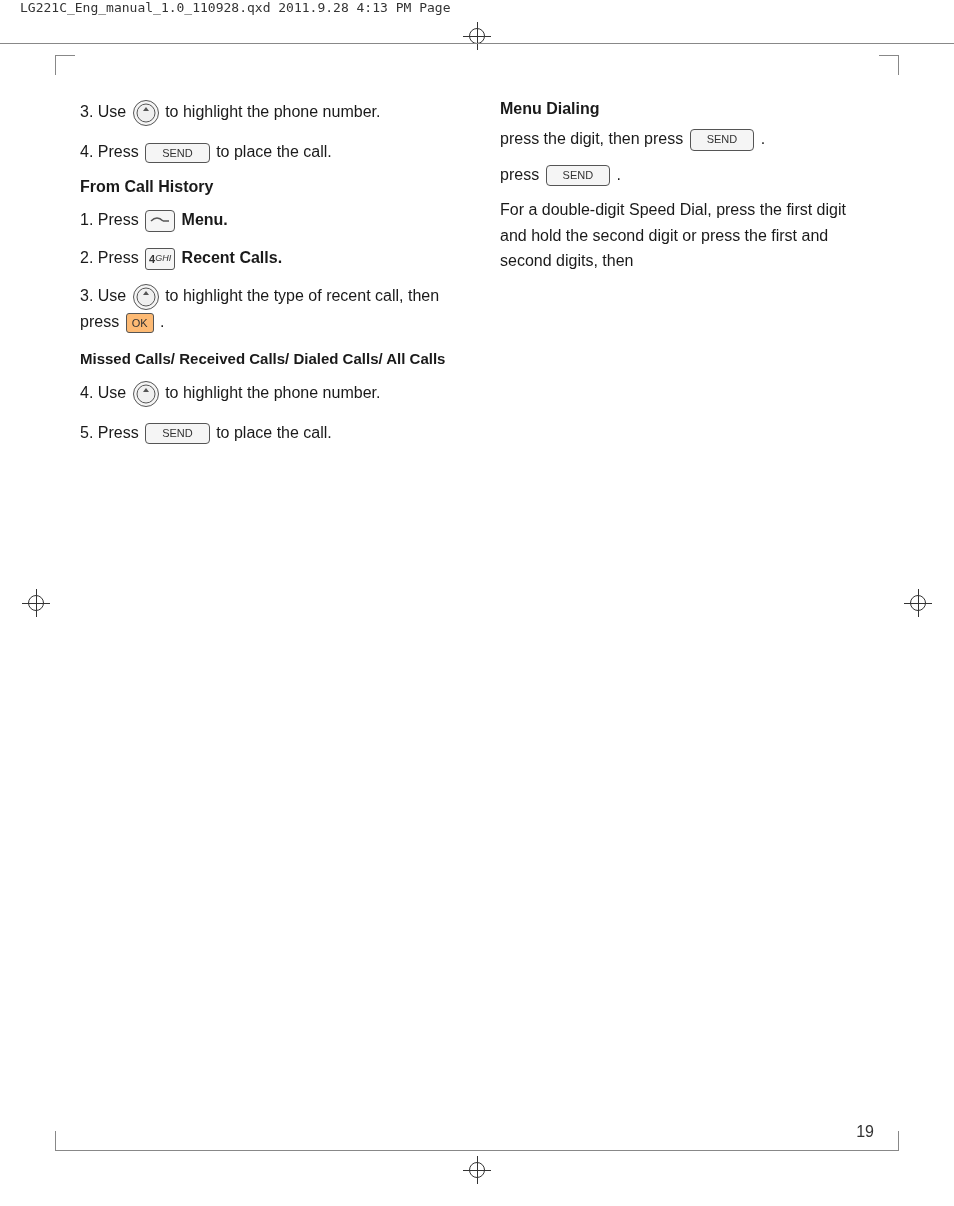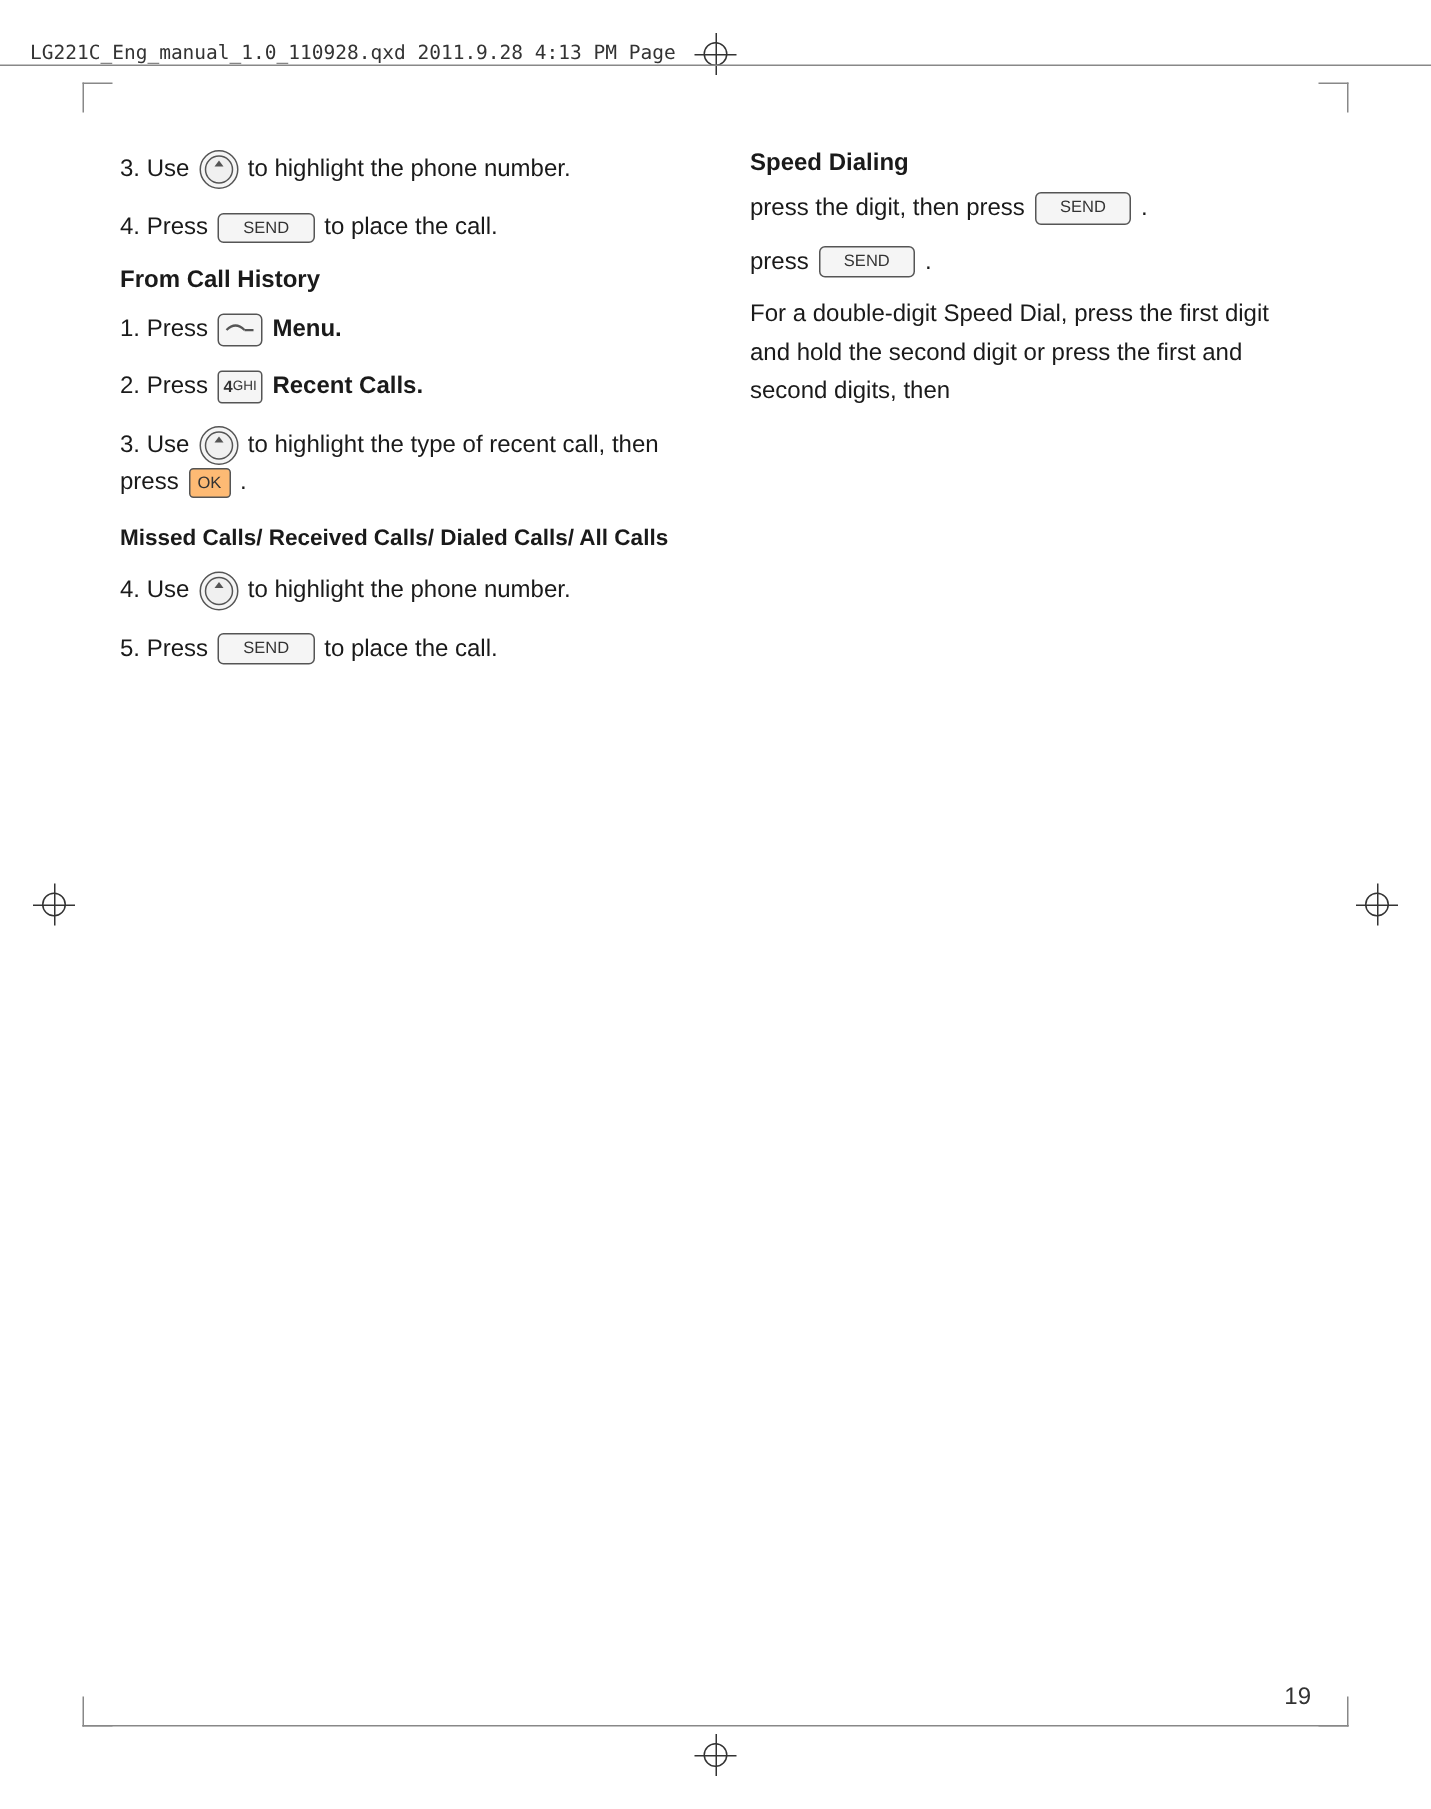--- a/index.html
+++ b/index.html
@@ -17,21 +17,21 @@
 
     
     .header-bar {
       position: absolute;
       top: 0;
       left: 0;
       right: 0;
       height: 44px;
       border-bottom: 1px solid #888;
       display: flex;
-      align-items: flex-end;
+      align-items: flex-start;
       padding: 0 20px;
       font-size: 13px;
       color: #333;
       font-family: monospace;
     }
 
     
     .reg-mark {
       position: absolute;
       width: 28px;
@@ -331,21 +331,21 @@
           <line x1="14" y1="8" x2="20" y2="8" stroke="#555" stroke-width="1.5"></line>
         </svg>
       </span>
       <strong> Menu.</strong>
     </div>
 
     <div class="section-step">
       <span>2. Press </span>
       <span class="btn-4ghi">
         <span style="font-size:11px; font-weight:bold;">4</span>
-          <span style="font-size:9px;">GHI</span>
+          <span style="font-size:9px;font-style:italic;">GHI</span>
       </span>
       <strong> Recent Calls.</strong>
     </div>
 
     <div class="section-step">
       <span>3. Use </span>
       <span class="btn-nav">
         <svg width="20" height="20" viewBox="0 0 20 20">
           <circle cx="10" cy="10" r="9" fill="#f0f0f0" stroke="#555" stroke-width="1"></circle>
           <polygon points="10,4 13,8 7,8" fill="#555"></polygon>
@@ -374,21 +374,21 @@
     <div class="section-step">
       <span>5. Press </span>
       <span class="btn-icon">SEND</span>
       <span> to place the call.</span>
     </div>
 
   </div>
 
   <div class="right-column">
 
-    <div class="right-heading">Speed Dialing</div>
+    <div class="right-heading">Menu Dialing</div>
 
 
     <div class="right-para">
       <span>press the digit, then press</span>
       <span class="btn-icon">SEND</span>
       <span>.</span>
     </div>
 
     <div class="right-para">
       <span>press</span>

